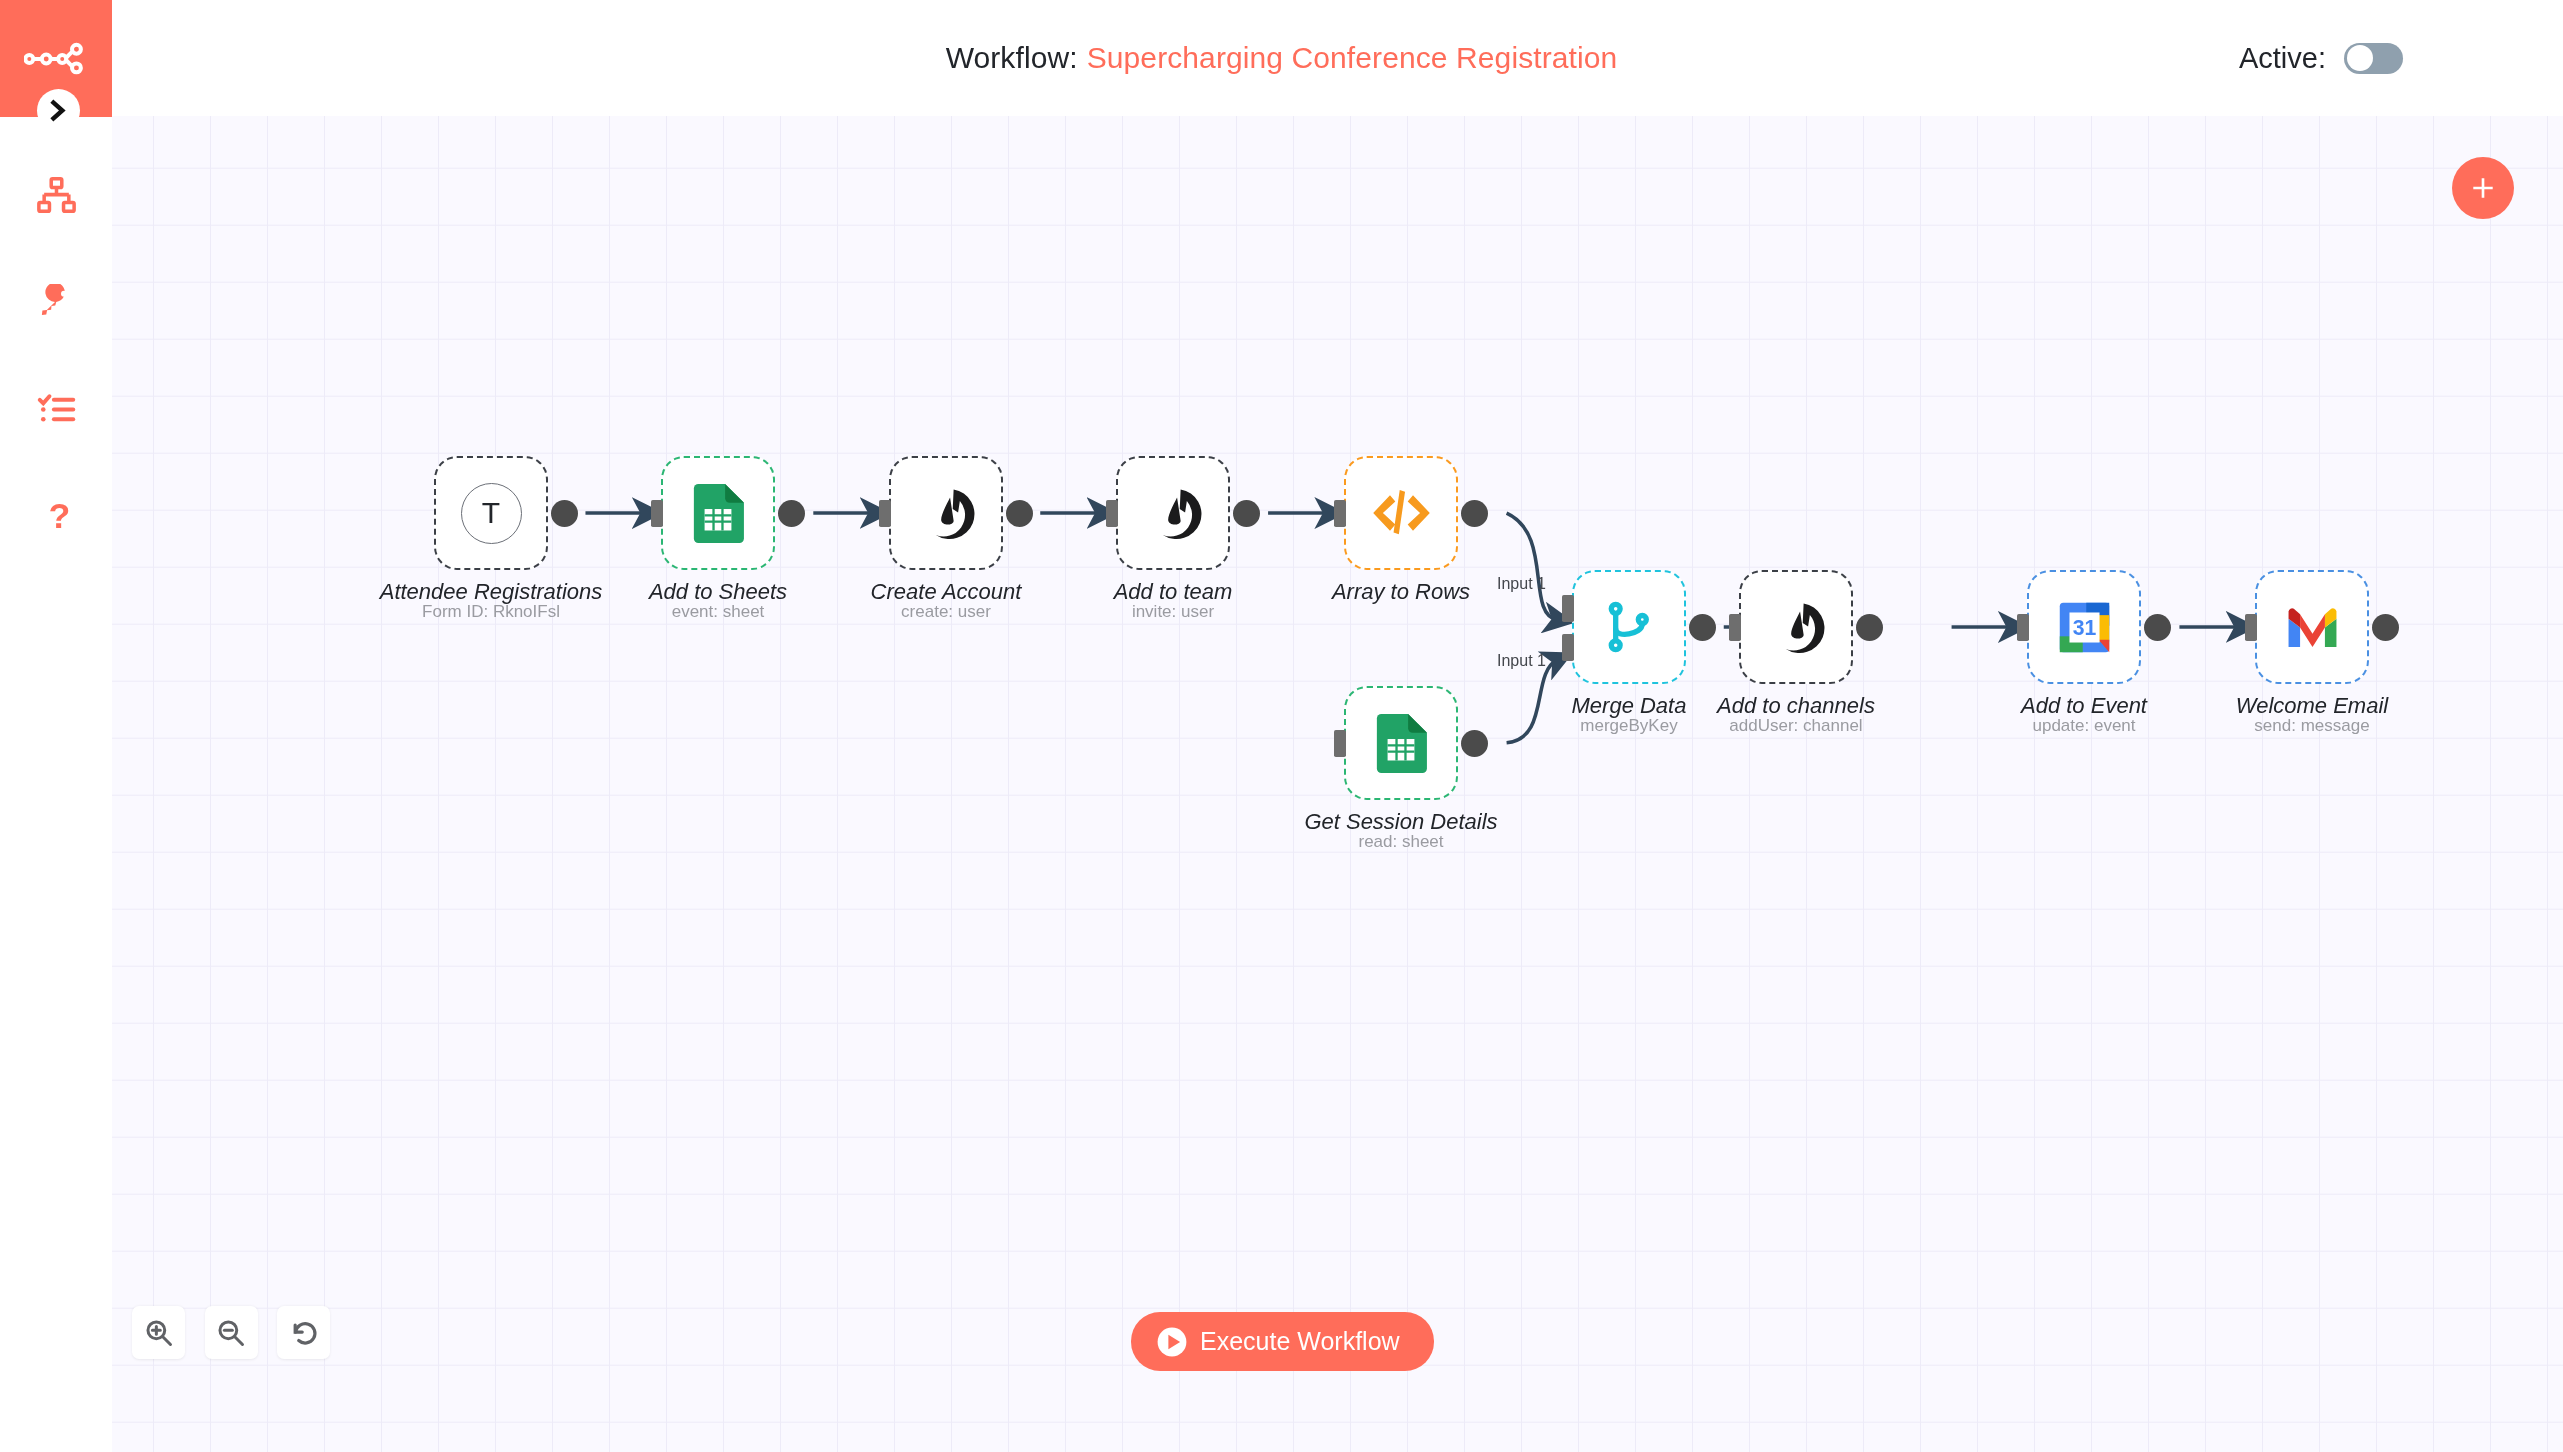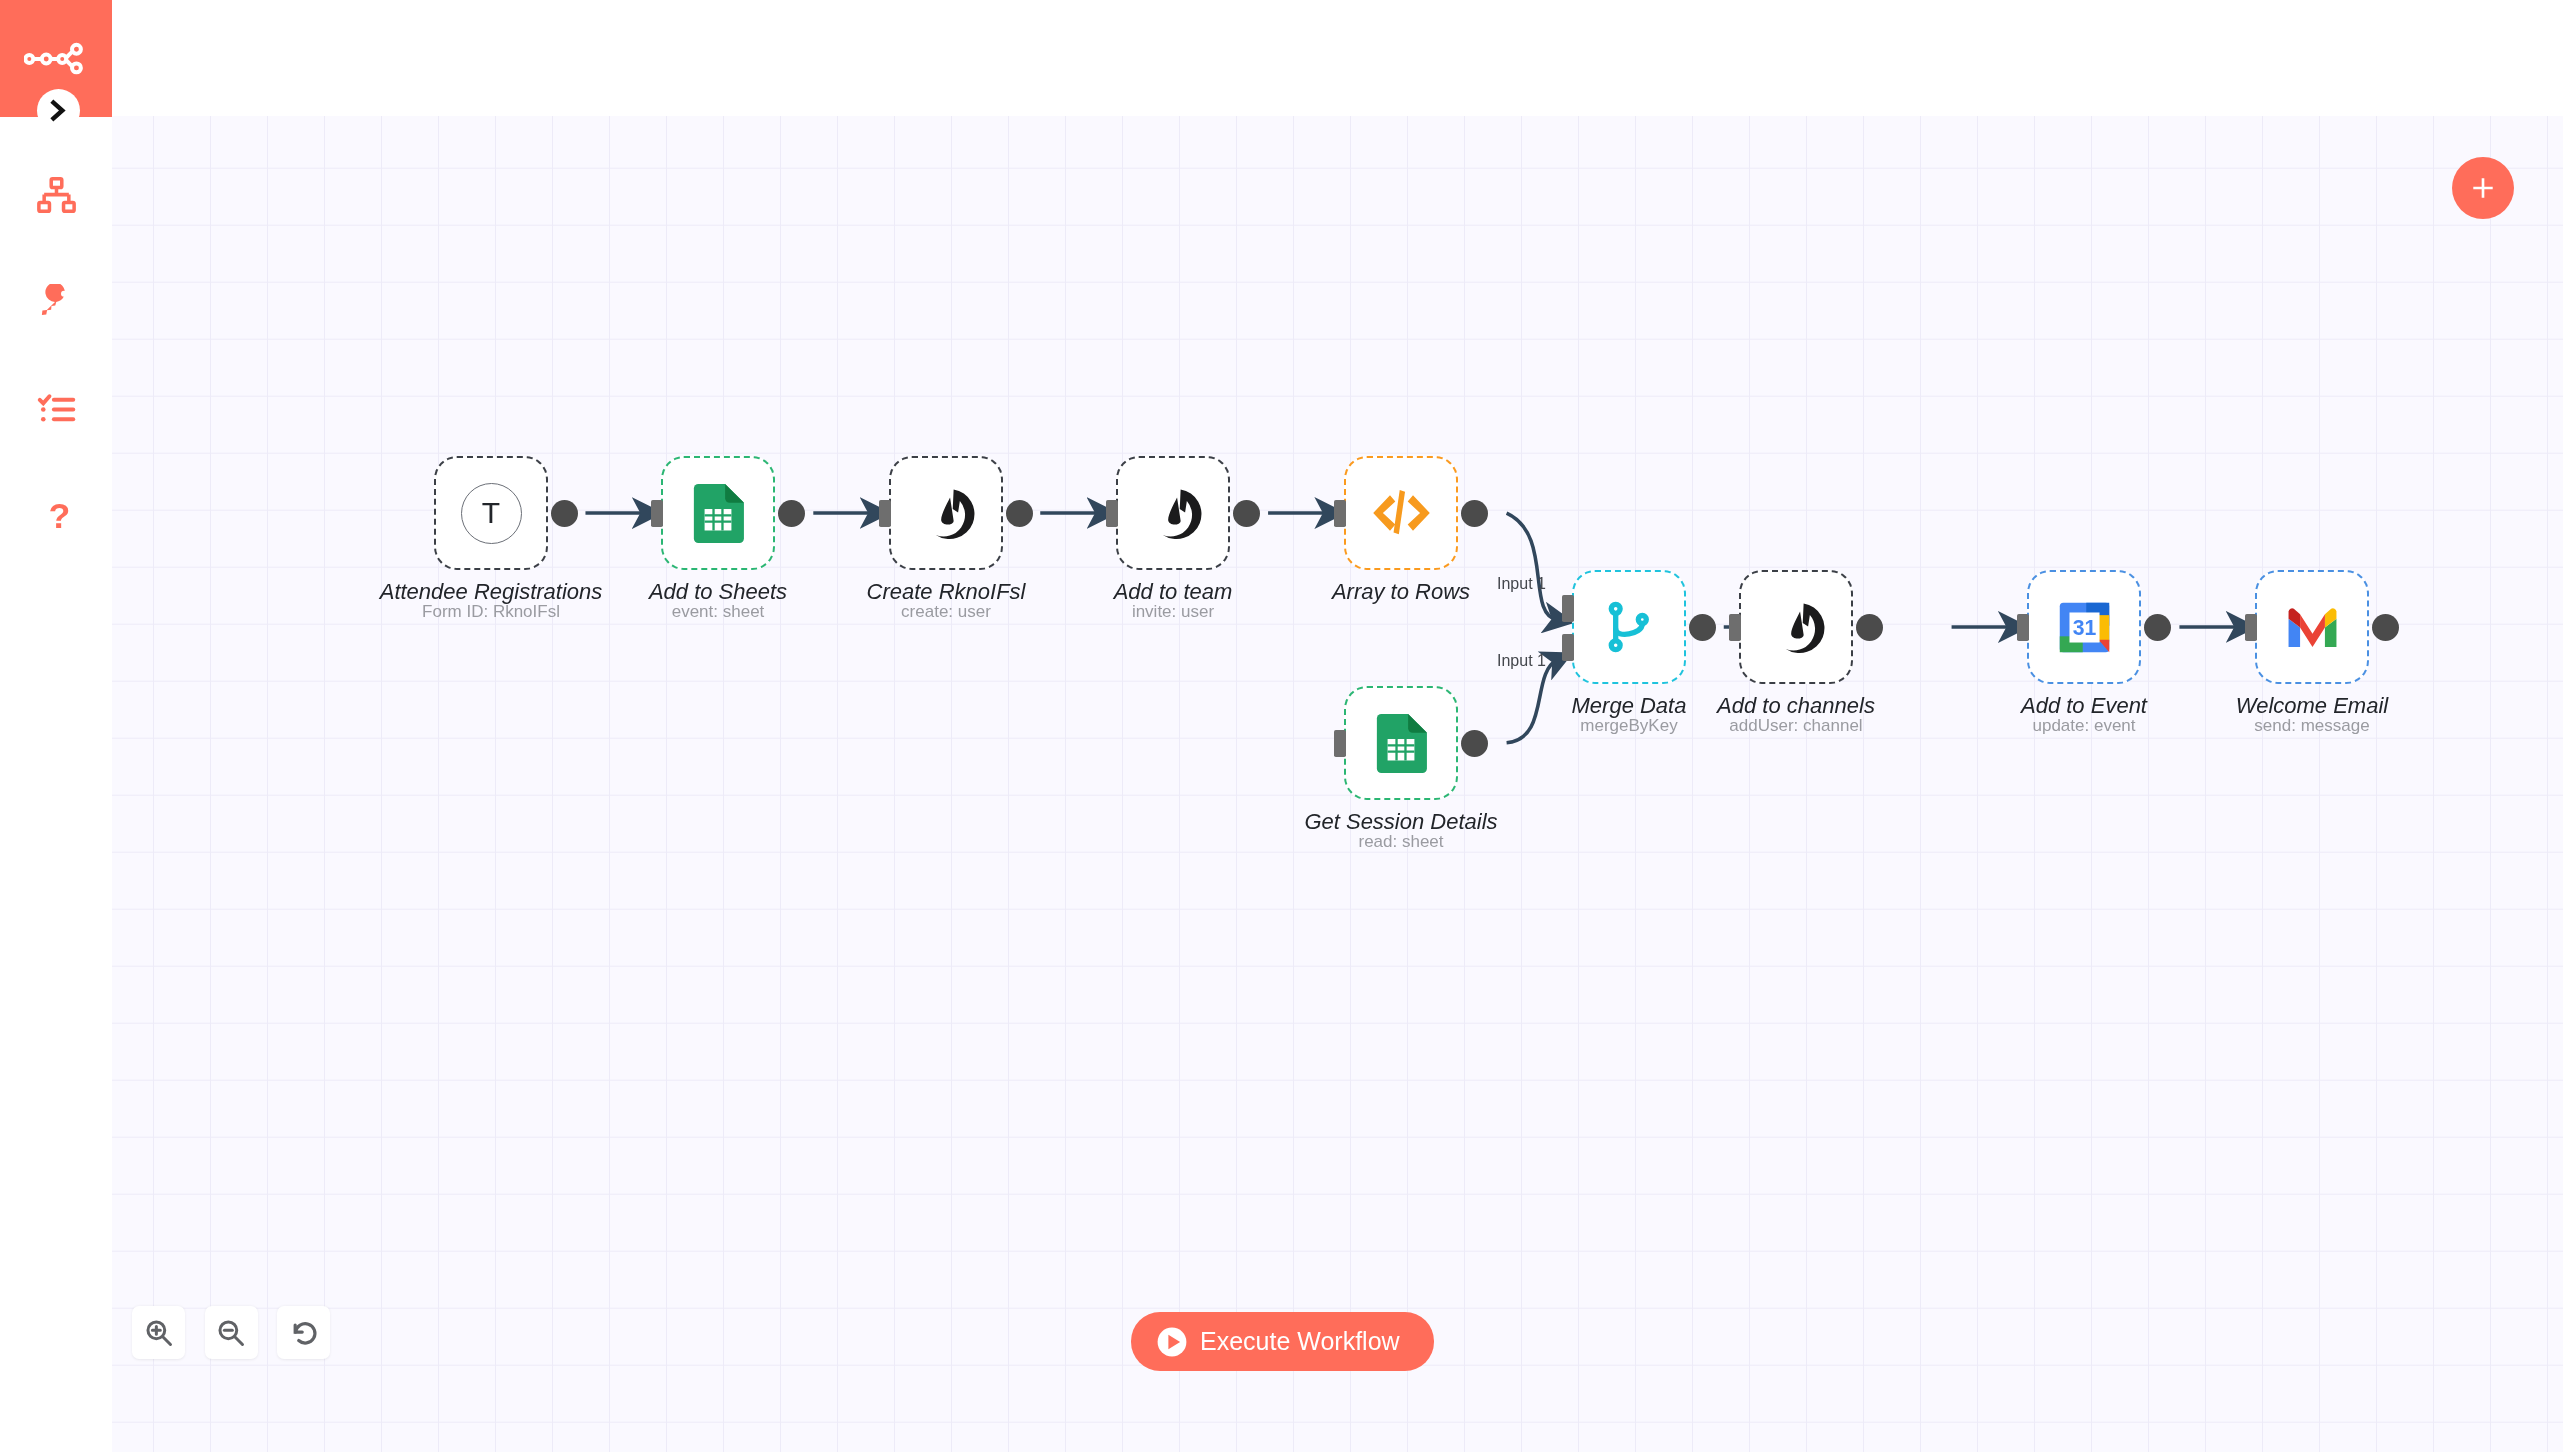--- a/index.html
+++ b/index.html
@@ -137,20 +137,32 @@
     width: 62px; height: 62px; border-radius: 50%; background: #ff6d5a;
     display: flex; align-items: center; justify-content: center;
     cursor: pointer; z-index: 35;
   }
 </style>
 </head>
 <body>
 
 <div id="app">
 
+  <div class="topbar">
+    <div class="topbar-title">
+      <span>Workflow:</span>
+      <span class="title-accent">Supercharging Conference Registration</span>
+    </div>
+    <div class="active-wrap">
+      <span class="active-label">Active:</span>
+      <div class="toggle">
+        <div class="toggle-knob"></div>
+      </div>
+    </div>
+  </div>
 
   <div class="sidebar">
     <div class="logo-block">
       <svg width="64" height="36" viewBox="0 0 72 40">
         <g fill="none" stroke="#ffffff" stroke-width="4.5">
           <path d="M9 20 H21 M29 20 H40 M46 20 L54 12 M46 20 L54 28"></path>
         </g>
         <g fill="#ff6d5a" stroke="#ffffff" stroke-width="4.5">
           <circle cx="6" cy="20" r="4.5"></circle>
           <circle cx="25" cy="20" r="5"></circle>
@@ -254,21 +266,21 @@
 
     <div class="node" style="left:777px; top:340px;">
       <div class="node-box d-gray">
         <svg width="57" height="57" viewBox="0 0 64 64">
           <path d="M40 5a28 28 0 1 1-20 51 24 24 0 0 0 27-38l-2 13-6-4z" fill="#1b1b1c"></path>
           <path d="M36 14l4 26c0 6-14 6-14-1 0-6 6-17 10-25z" fill="#1b1b1c"></path>
         </svg>
       </div>
       <div class="port-in"></div>
       <div class="port-out"></div>
-      <div class="node-label">Create RknoIFsl</div>
+      <div class="node-label">Create Account</div>
       <div class="node-sub">create: user</div>
     </div>
 
     <div class="node" style="left:1004px; top:340px;">
       <div class="node-box d-gray">
         <svg width="57" height="57" viewBox="0 0 64 64">
           <path d="M40 5a28 28 0 1 1-20 51 24 24 0 0 0 27-38l-2 13-6-4z" fill="#1b1b1c"></path>
           <path d="M36 14l4 26c0 6-14 6-14-1 0-6 6-17 10-25z" fill="#1b1b1c"></path>
         </svg>
       </div>

